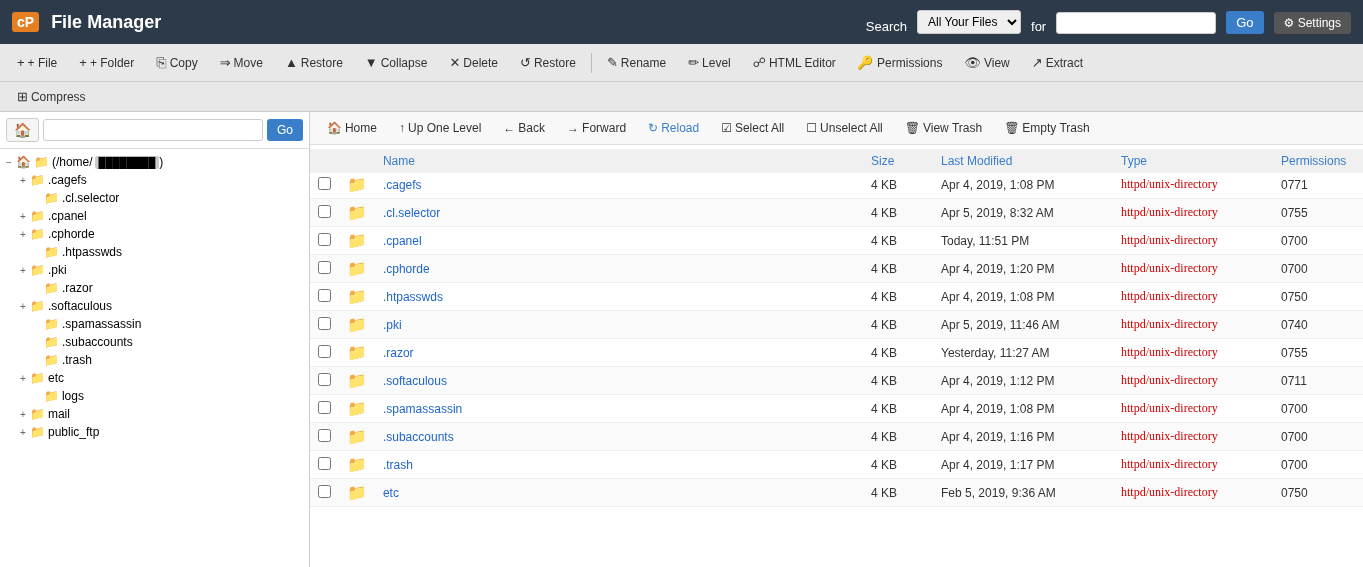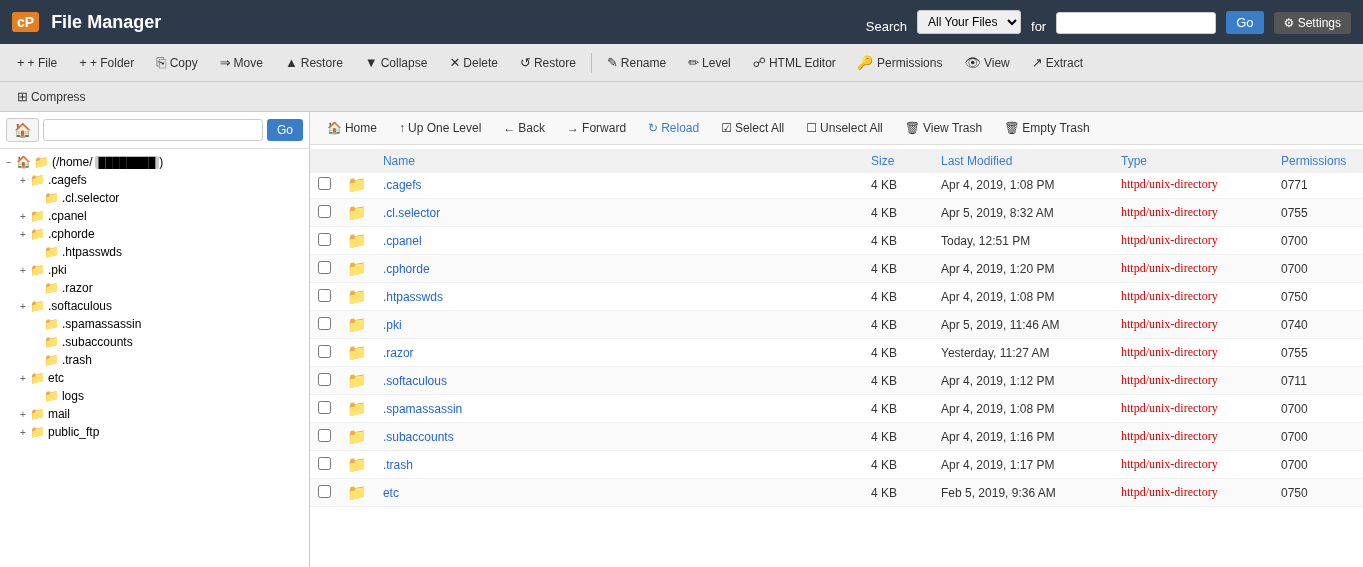--- a/index.html
+++ b/index.html
@@ -520,21 +520,21 @@
     <td>4 KB</td>
     <td>Apr 5, 2019, 8:32 AM</td>
     <td class="type-cell">httpd/unix-directory</td>
     <td>0755</td>
   </tr>
             <tr>
     <td><input type="checkbox" style=""></td>
     <td class="folder-icon-cell">📁</td>
     <td><span class="file-name">.cpanel</span></td>
     <td>4 KB</td>
-    <td>Today, 12:51 PM</td>
+    <td>Today, 11:51 PM</td>
     <td class="type-cell">httpd/unix-directory</td>
     <td>0700</td>
   </tr>
             <tr>
     <td><input type="checkbox" style=""></td>
     <td class="folder-icon-cell">📁</td>
     <td><span class="file-name">.cphorde</span></td>
     <td>4 KB</td>
     <td>Apr 4, 2019, 1:20 PM</td>
     <td class="type-cell">httpd/unix-directory</td>

